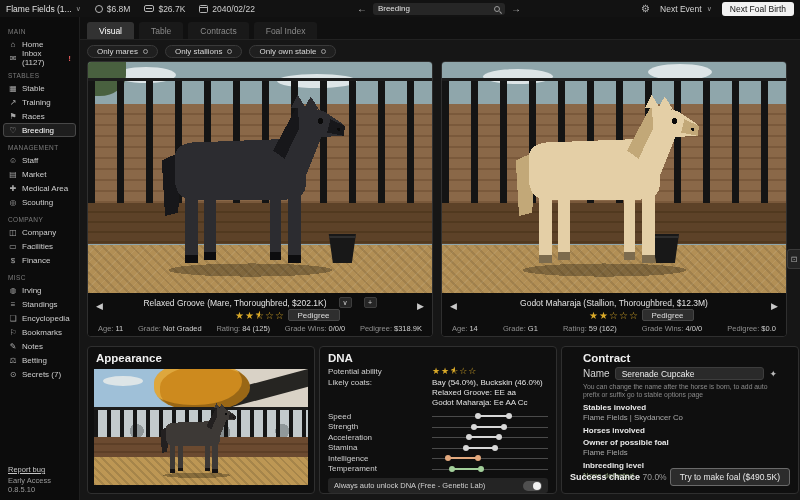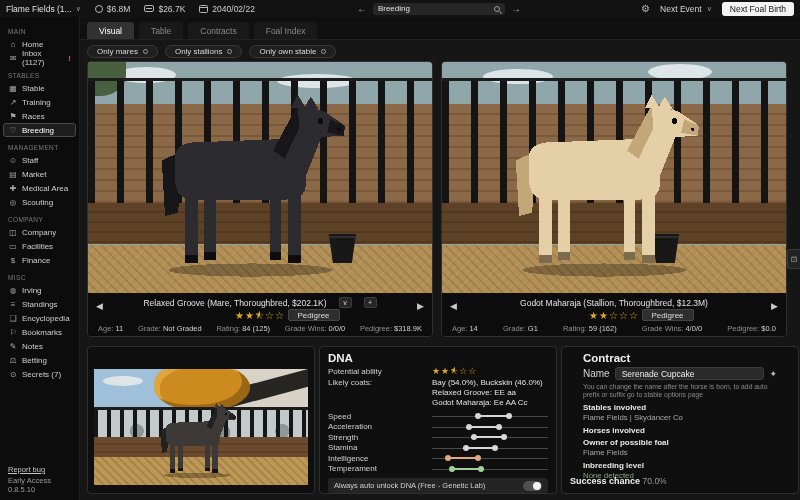--- a/index.html
+++ b/index.html
@@ -418,20 +418,21 @@
             </div>
         </div>
       </article>
     </section>
 
     <button class="side-toggle">⊡</button>
 
     <section class="bottom">
 
       <article class="panel p-appearance">
+        <h3>Appearance</h3>
         <div class="foal-scene">
           <div class="cloud" style="left:4%;top:6%;width:40px;height:10px;"></div>
           <div class="f-roof"></div>
           <div class="f-tree"></div>
           <div class="f-fence"></div>
           <div class="f-wall"></div>
           <div class="f-ground"></div>
           <div class="foal-slot">
               <svg viewBox="0 0 160 120" shape-rendering="crispEdges" xmlns="http://www.w3.org/2000/svg">
                 <ellipse cx="74" cy="113" rx="50" ry="4" fill="rgba(0,0,0,.28)"></ellipse>
@@ -476,35 +477,35 @@
             <div class="srow">
               <span class="slbl">Speed</span>
               <div class="strack">
                 <div class="line"></div>
                 <div class="seg" style="left:40.0%;width:26.0%;background:#d8d8d8"></div>
                 <div class="dot" style="left:40.0%;background:#d8d8d8"></div>
                 <div class="dot" style="left:66.0%;background:#d8d8d8"></div>
               </div>
             </div>
             <div class="srow">
+              <span class="slbl">Strength</span>
+              <div class="strack">
+                <div class="line"></div>
+                <div class="seg" style="left:36.0%;width:26.0%;background:#d8d8d8"></div>
+                <div class="dot" style="left:36.0%;background:#d8d8d8"></div>
+                <div class="dot" style="left:62.0%;background:#d8d8d8"></div>
+              </div>
+            </div>
+            <div class="srow">
               <span class="slbl">Acceleration</span>
               <div class="strack">
                 <div class="line"></div>
                 <div class="seg" style="left:32.0%;width:26.0%;background:#d8d8d8"></div>
                 <div class="dot" style="left:32.0%;background:#d8d8d8"></div>
                 <div class="dot" style="left:58.0%;background:#d8d8d8"></div>
-              </div>
-            </div>
-            <div class="srow">
-              <span class="slbl">Strength</span>
-              <div class="strack">
-                <div class="line"></div>
-                <div class="seg" style="left:36.0%;width:26.0%;background:#d8d8d8"></div>
-                <div class="dot" style="left:36.0%;background:#d8d8d8"></div>
-                <div class="dot" style="left:62.0%;background:#d8d8d8"></div>
               </div>
             </div>
             <div class="srow">
               <span class="slbl">Stamina</span>
               <div class="strack">
                 <div class="line"></div>
                 <div class="seg" style="left:29.0%;width:25.0%;background:#d8d8d8"></div>
                 <div class="dot" style="left:29.0%;background:#d8d8d8"></div>
                 <div class="dot" style="left:54.0%;background:#d8d8d8"></div>
               </div>
@@ -551,17 +552,18 @@
         <div class="c-sec">Horses involved</div>
         <div class="c-sec">Owner of possible foal</div>
         <div class="c-val">Flame Fields</div>
         <div class="c-sec">Inbreeding level</div>
         <div class="c-val green">None detected</div>
         <div class="c-footer">
           <span class="sc-label">
             <span>Success chance</span>
             <span class="sc-val">70.0%</span>
           </span>
+          <button class="foal-btn">Try to make foal ($490.5K)</button>
         </div>
       </article>
     </section>
   </main>
 </div>
 
 </body></html>

